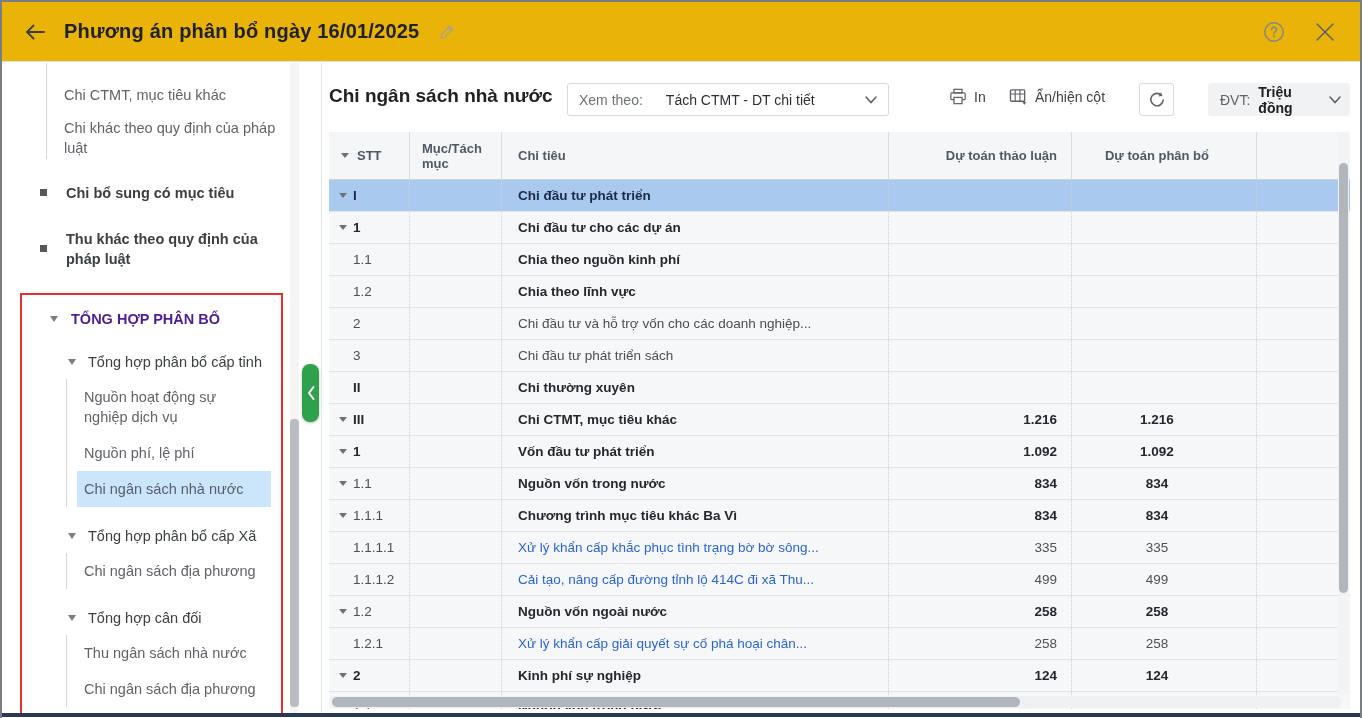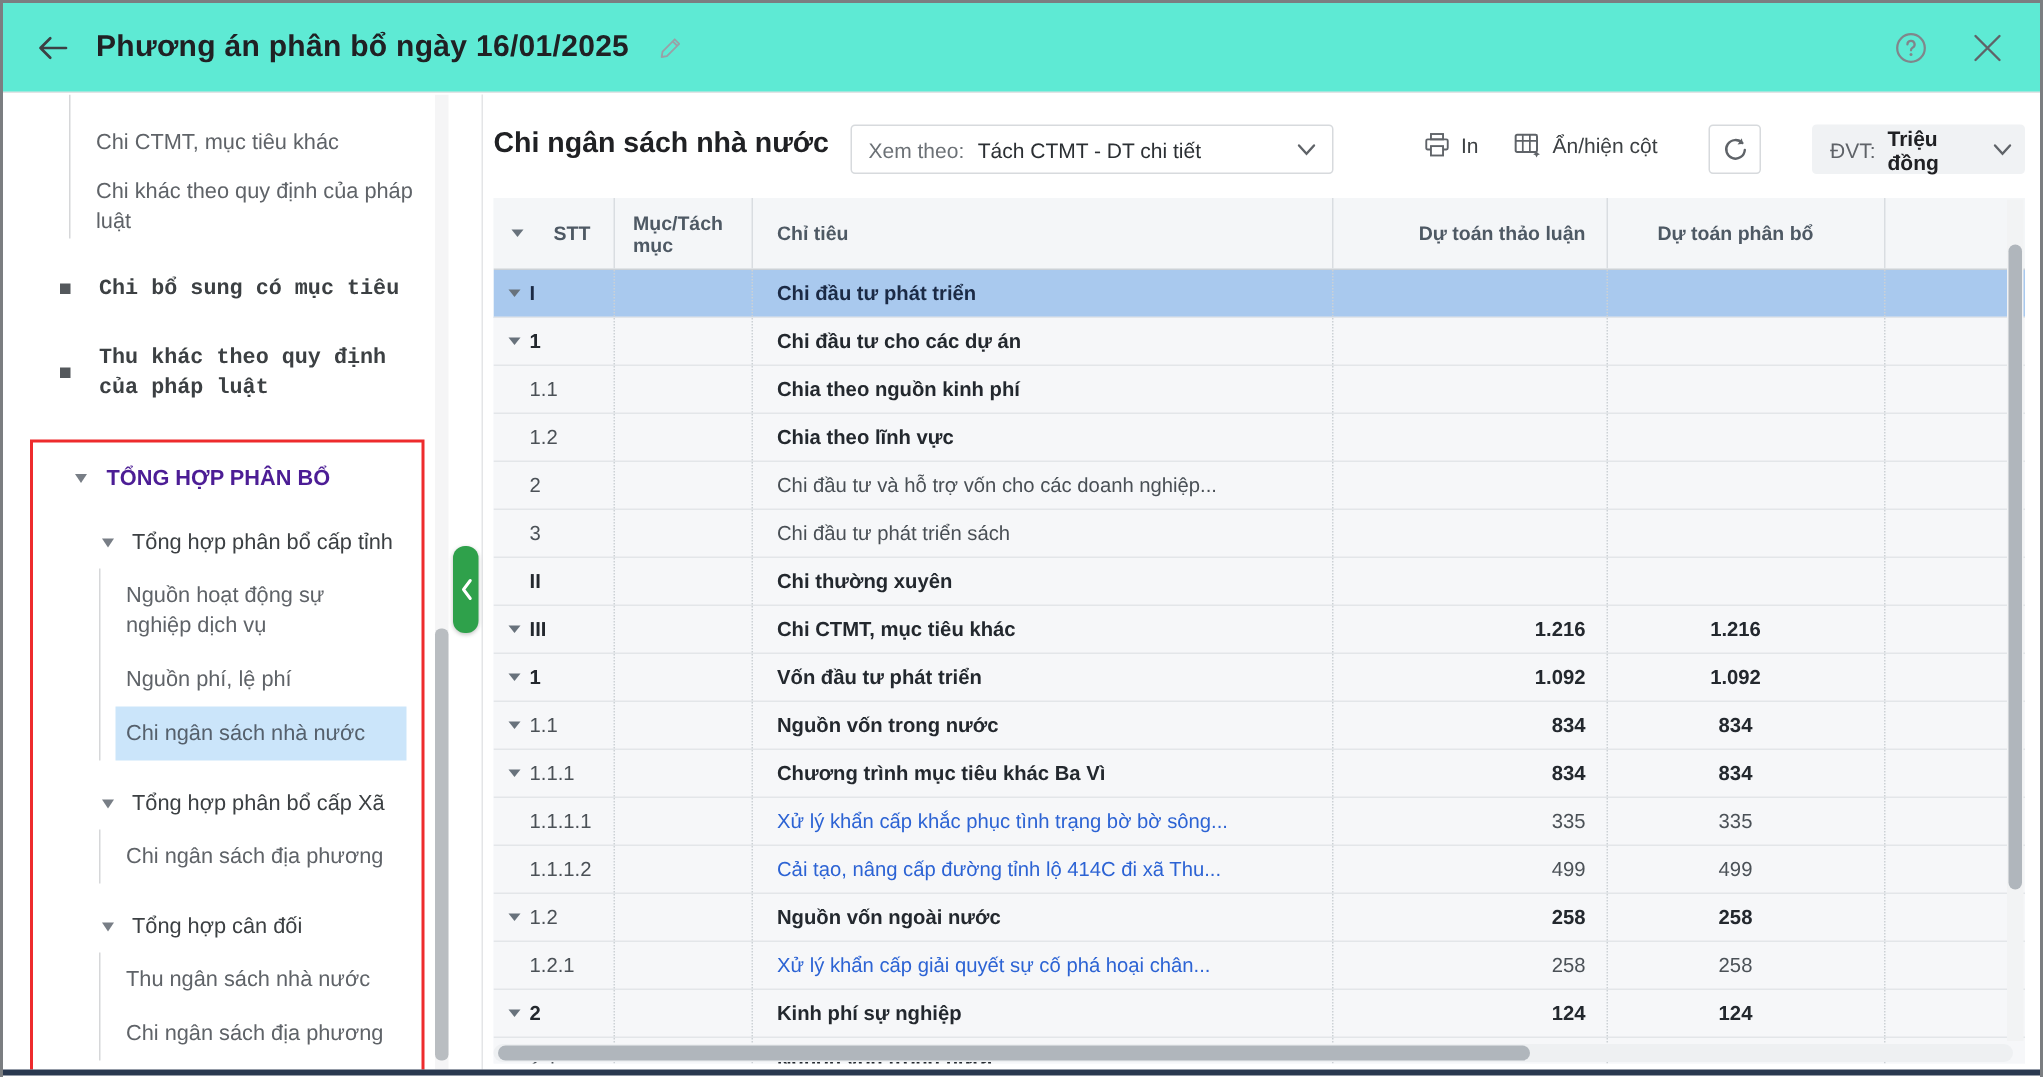--- a/index.html
+++ b/index.html
@@ -6,36 +6,36 @@
   html,body { width:1362px; height:718px; }
   body { font-family:"Liberation Sans","DejaVu Sans",sans-serif; background:#fff; }
   .window { position:relative; width:1362px; height:718px; background:#fff;
             border:2px solid #7b7e81; border-bottom:none; overflow:hidden; }
   .bottom-bar { position:absolute; left:0; right:0; bottom:1px; height:4px;
                 background:var(--bottom-bar-navy,#2a3950); z-index:9; }
 
   
   .titlebar { position:absolute; top:0; left:0; right:0; height:60px;
               display:flex; align-items:center; padding:0 20px;
-              border-bottom:1px solid #e2e3e5; background:#5eead4; z-index:3; }
+              border-bottom:1px solid #e2e3e5; background:#eab308; z-index:3; }
   .back-btn { width:26px; height:26px; display:flex; align-items:center; justify-content:center; cursor:pointer; }
   .tb-title { font-size:20px; font-weight:700; color:#202124; margin-left:16px; letter-spacing:.2px; }
   .edit-btn { margin-left:20px; display:flex; align-items:center; cursor:pointer; }
   .tb-spacer { flex:1; }
   .help-btn { margin-right:28px; display:flex; cursor:pointer; }
   .close-btn { margin-right:4px; display:flex; cursor:pointer; }
 
   
   .sidebar { position:absolute; top:61px; left:0; width:320px; height:650px;
              background:#fff; border-right:1px solid #e4e5e7; font-size:14.5px; color:#5f6368; overflow:hidden; }
   .sb-top-group { position:relative; margin-top:16px; }
   .sb-top-group .guide { position:absolute; left:44px; top:-16px; bottom:6px; width:1px; background:#d6d7d9; }
   .sb-item { padding:6px 40px 7px 62px; line-height:20px; cursor:pointer; }
   .sb-bullet { position:relative; padding:8px 40px 8px 64px; line-height:20px;
-               font-weight:700; color:#3c4043; margin-top:10px; cursor:pointer;font-family:Liberation Mono, monospace; }
+               font-weight:700; color:#3c4043; margin-top:10px; cursor:pointer; }
   .sq { position:absolute; left:38px; top:50%; margin-top:-4px; width:7px; height:7px; background:#54585c; }
   .red-box { margin:16px 0 0 18px; width:263px; border:2px solid var(--accent-red,#ee2b2d);
              padding:10px 0 10px 0; min-height:448px; }
   .sb-root { display:flex; align-items:center; gap:13px; padding:6px 8px 6px 28px;
              font-weight:700; color:#4c1d95; cursor:pointer; }
   .sb-grp { margin-top:14px; }
   .sb-grp-h { display:flex; align-items:center; gap:12px; padding:7px 8px 7px 46px;
               font-weight:400; color:#3c4043; cursor:pointer; }
   .sb-kids { position:relative; margin:2px 10px 6px 44px; border-left:1px solid #d6d7d9; }
   .sb-kid { padding:8px 8px 8px 17px; line-height:20px; cursor:pointer; }
@@ -50,21 +50,21 @@
   .handle { position:absolute; left:300px; top:362px; width:17px; height:58px; z-index:6;
             background:var(--handle-green,#2fa14b); border-radius:8px;
             display:flex; align-items:center; justify-content:center; cursor:pointer;
             box-shadow:0 1px 3px rgba(0,0,0,.25); }
 
   
   .main-title { position:absolute; left:327px; top:83px; font-size:19px; font-weight:700; color:#202124; }
   .view-box { position:absolute; left:565px; top:81px; width:322px; height:33px;
               border:1px solid #d7dadd; border-radius:3px; background:#fff;
               display:flex; align-items:center; padding-left:11px; font-size:14px; cursor:pointer; }
-  .view-label { color:#6c7176; margin-right:9px; }
+  .view-label { color:#6c7176; margin-right:23px; }
   .view-value { color:#2b2f33; flex:1; }
   .view-chevron { width:34px; align-self:stretch; display:flex; align-items:center; justify-content:center; }
   .txt-btn { position:absolute; top:86px; display:flex; align-items:center; gap:7px;
              font-size:14px; color:#3c4043; cursor:pointer; }
   .print-btn { left:947px; }
   .cols-btn  { left:1007px; }
   .refresh-btn { position:absolute; left:1137px; top:81px; width:35px; height:33px;
                  border:1px solid #d7dadd; border-radius:3px; background:#fff;
                  display:flex; align-items:center; justify-content:center; cursor:pointer; }
   .unit-box { position:absolute; left:1206px; top:81px; width:142px; height:33px;
@@ -82,21 +82,21 @@
   .thead .cell { display:flex; align-items:center; border-right:1px solid #d9dde1; }
   .trow { display:flex; height:32px; border-bottom:1px solid #e3e6e9; background:#f6f7f9; cursor:pointer; }
   .trow .cell { display:flex; align-items:center; border-right:1px dotted #ccd1d5; overflow:hidden; }
   .c-stt { width:81px; padding-left:10px; gap:6px; }
   .c-muc { width:92px; padding-left:12px; }
   .c-chitieu { width:387px; padding-left:16px; }
   .c-num { justify-content:flex-end; padding-right:14px; }
   .c-dt1 { width:183px; }
   .c-dt2 { width:185px;justify-content:center; }
   .c-last { width:93px; border-right:none !important; }
-  .thead .c-stt { padding-left:12px; gap:20px; }
+  .thead .c-stt { padding-left:12px; gap:8px; }
   .stt-text { color:#4b5157; }
   .stt-text.b { font-weight:700; color:#23282e; }
   .ct-text { color:#494f55; white-space:nowrap; }
   .num { color:#4b5157; white-space:nowrap; }
   .trow.bold .ct-text, .trow.bold .num { font-weight:700; color:#23282e; }
   .trow.link-row .ct-text { color:var(--link-blue,#2c63d4); }
   .trow.selected { background:var(--selected-row-blue,#a9c9ee); }
   .trow.selected .ct-text, .trow.selected .stt-text { color:#1b2a45; }
   .hidden { visibility:hidden; }
 

